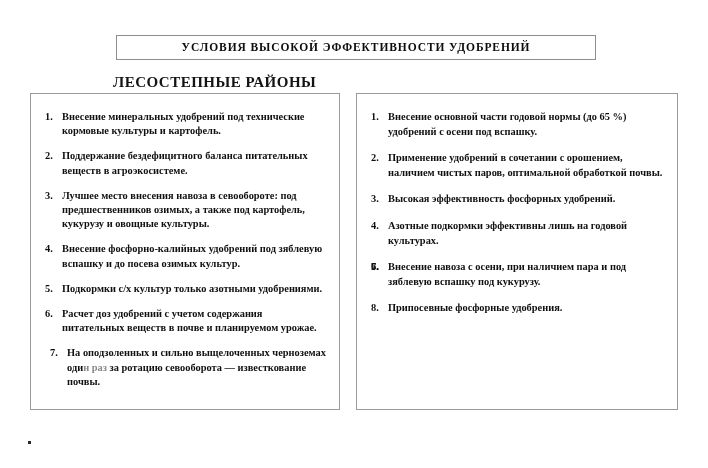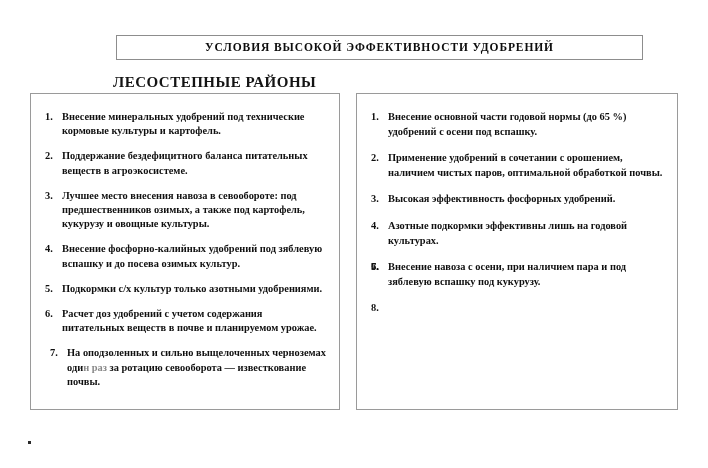--- a/index.html
+++ b/index.html
@@ -14,21 +14,21 @@
     font-family: "Liberation Serif", "DejaVu Serif", serif;
     color: #111111;
     overflow: hidden;
   }
 
   
   #title-box {
     position: absolute;
     left: 116px;
     top: 35px;
-    width: 527px;
+    width: 480px;
     box-sizing: border-box;
     border: 1px solid #8d8d8d;
     padding: 4px 6px 5px 6px;
     text-align: center;
     background: #ffffff;
   }
   .title-line {
     font-weight: bold;
     font-size: 11.5px;
     letter-spacing: 0.45px;
@@ -148,18 +148,18 @@
 <div class="panel" id="panel-right">
   <div class="panel-inner">
     <ul class="items" id="list-right">
         <li><span class="num">1.</span><span>Внесение основной части годовой нормы (до 65 %) удобрений с осени под вспашку.</span></li>
         <li><span class="num">2.</span><span>Применение удобрений в сочетании с орошением, наличием чистых паров, оптимальной обработкой почвы.</span></li>
         <li><span class="num">3.</span><span>Высокая эффективность фосфорных удобрений.</span></li>
         <li><span class="num">4.</span><span>Азотные подкормки эффективны лишь на годовой культурах.</span></li>
         <li><span class="num">5.</span></li>
         <li><span class="num">6.</span></li>
         <li><span class="num">7.</span><span>Внесение навоза с осени, при наличием пара и под зяблевую вспашку под кукурузу.</span></li>
-        <li><span class="num">8.</span></li>
+        <li><span class="num">8.</span><span>Припосевные фосфорные удобрения.</span></li>
       </ul>
   </div>
 </div>
 
 <div id="speck"></div>
 
 </body></html>

